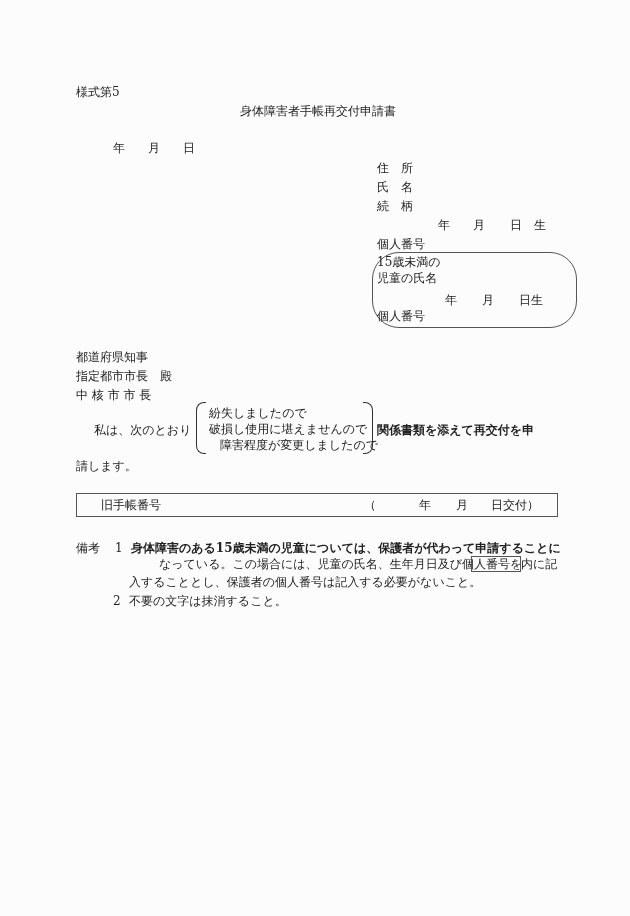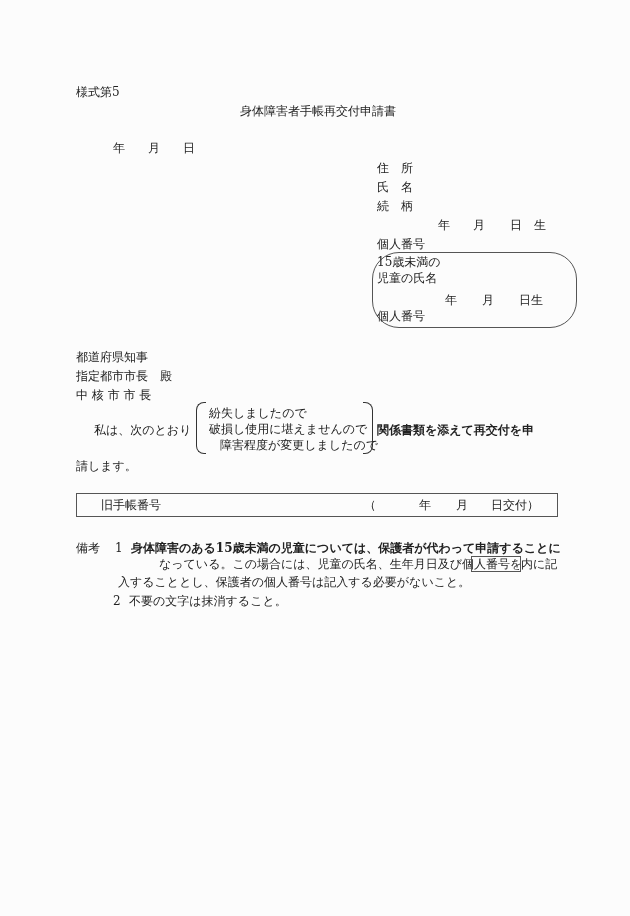--- a/index.html
+++ b/index.html
@@ -72,16 +72,16 @@
   <div class="abs" style="left:414px;top:3px;">日交付）</div>
 </div>
 
 <div>
   <div class="abs" style="left:76px;top:540px;">備考</div>
   <div class="abs" style="left:115px;top:540px;">1</div>
   <div class="abs" style="left:131px;top:540px;font-weight:bold;">身体障害のある15歳未満の児童については、保護者が代わって申請することに</div>
   <div class="abs" style="left:118px;top:556px;margin-left:41px;">なっている。この場合には、児童の氏名、生年月日及び個人番号を</div>
   <div class="box" style="left:471px;top:556px;width:50px;height:16px;"></div>
   <div class="abs" style="left:521px;top:556px;">内に記</div>
-  <div class="abs" style="left:118px;top:574px;">入することとし、保護者の個人番号は記入する必要がないこと。</div>
+  <div class="abs" style="left:129px;top:574px;">入することとし、保護者の個人番号は記入する必要がないこと。</div>
   <div class="abs" style="left:113px;top:593px;">2</div>
   <div class="abs" style="left:129px;top:593px;">不要の文字は抹消すること。</div>
 </div>
 
 </body></html>

